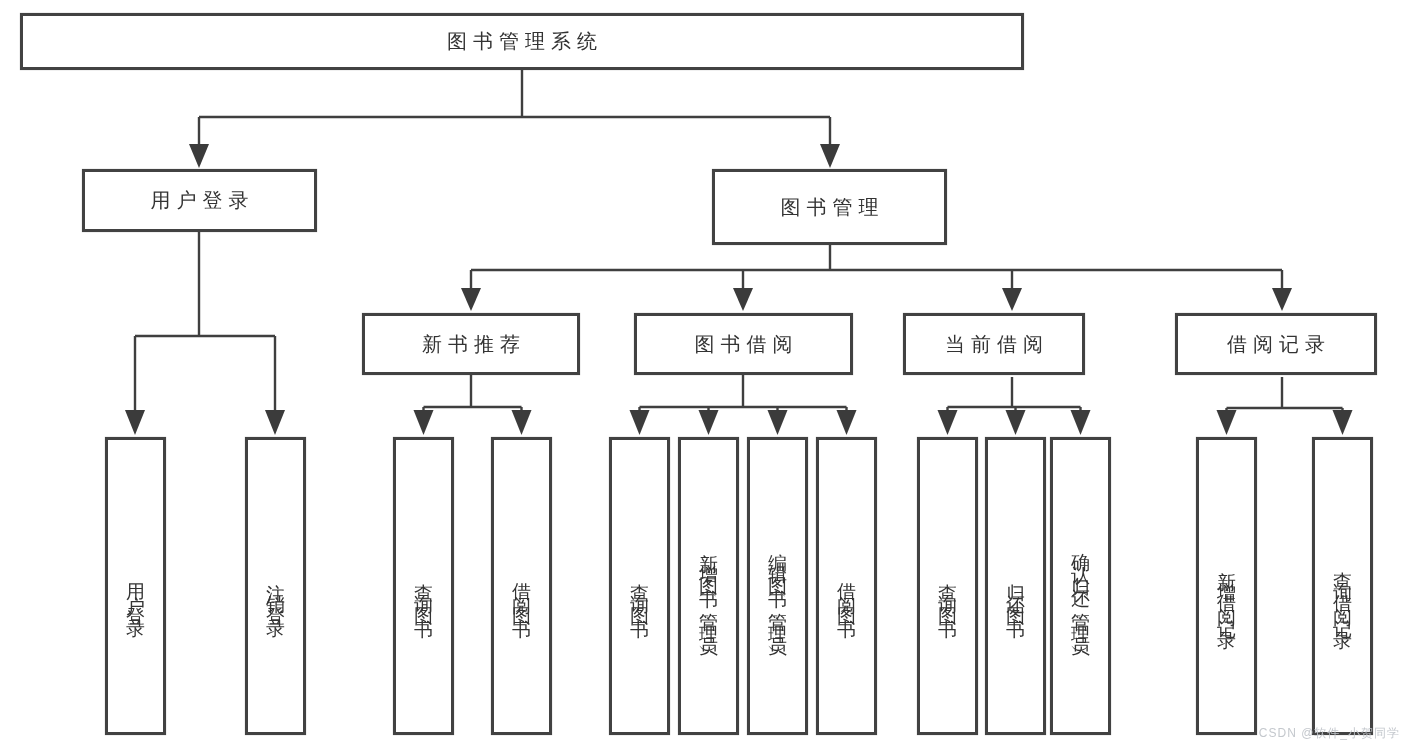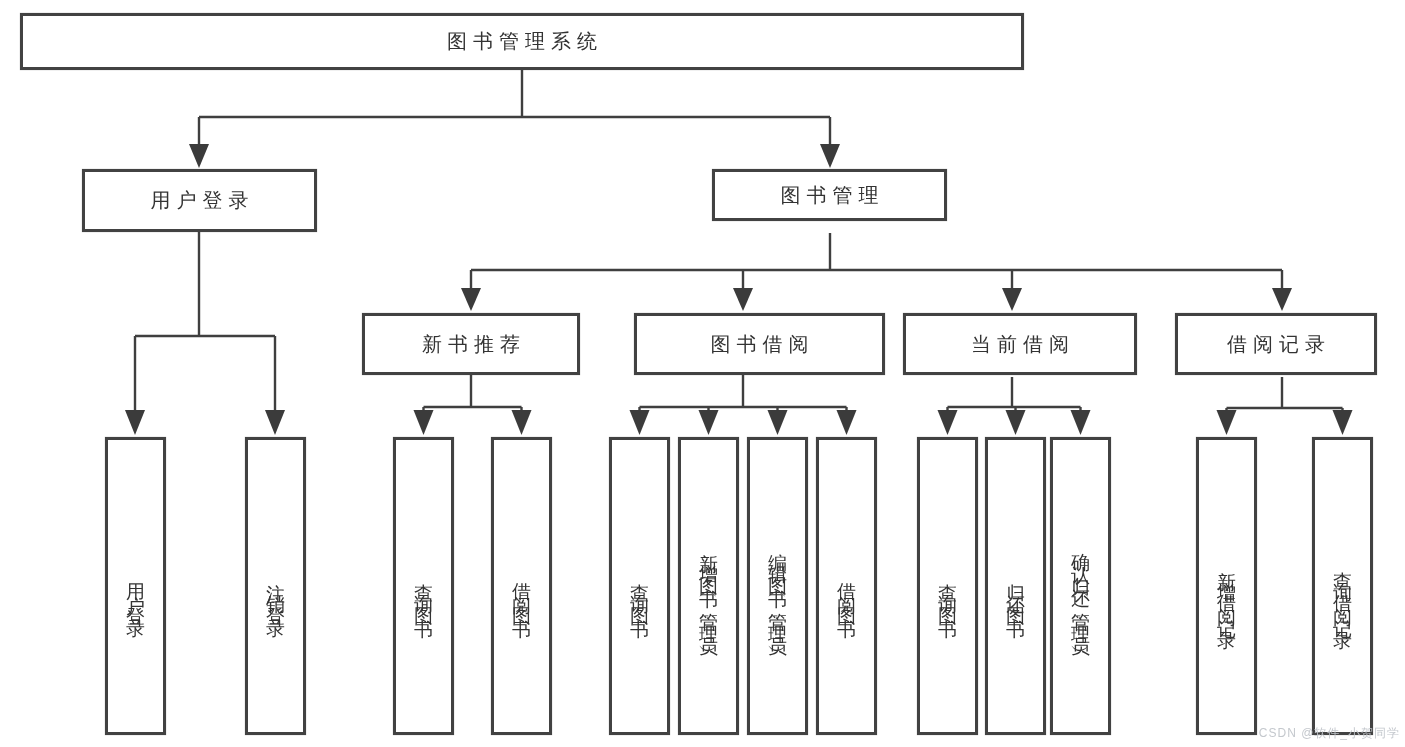--- a/index.html
+++ b/index.html
@@ -31,25 +31,25 @@
     text-orientation:mixed;
     font-size:19px;
     letter-spacing:12px;
     margin-bottom:-12px;
     color:#333333;
     white-space:nowrap;
   }
   
   .n-root   {left:20px;  top:13px;  width:1004px; height:57px;}
   .n-login  {left:82px;  top:169px; width:235px;  height:63px;}
-  .n-mgmt   {left:712px; top:169px; width:235px;  height:52px;}
+  .n-mgmt   {left:712px; top:169px; width:235px;  height:76px;}
   .n-l3     {top:313px;  height:62px;font-family:Liberation Serif, serif;}
   .n-rec    {left:362px; width:218px;}
-  .n-borrow {left:634px; width:251px;}
-  .n-current{left:903px; width:234px;}
+  .n-borrow {left:634px; width:219px;}
+  .n-current{left:903px; width:182px;}
   .n-records{left:1175px;width:202px;}
   .vbox     {top:437px;  height:298px; width:61px;}
   .p1 {left:105px;}  .p2 {left:245px;}  .p3 {left:393px;}  .p4 {left:491px;}
   .p5 {left:609px;}  .p6 {left:678px;}  .p7 {left:747px;}  .p8 {left:816px;}
   .p9 {left:917px;}  .p10{left:985px;}  .p11{left:1050px;} .p12{left:1196px;}
   .p13{left:1312px;}
   #watermark{
     position:absolute;right:5px;bottom:5px;
     font-size:12px;letter-spacing:1px;
     color:rgba(193,197,202,0.95);

